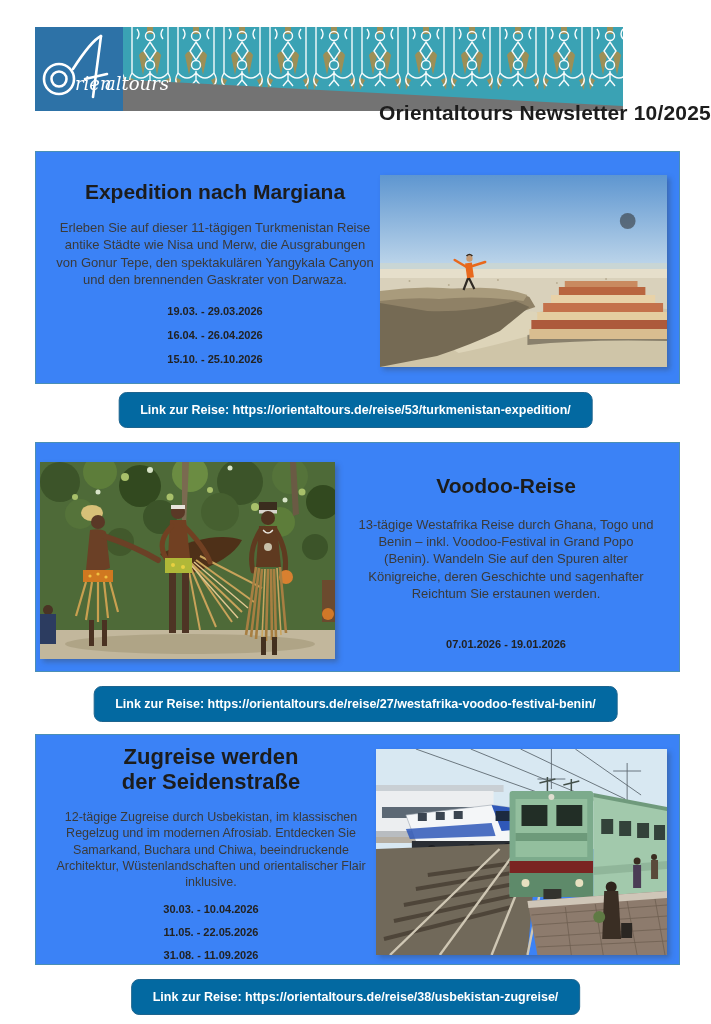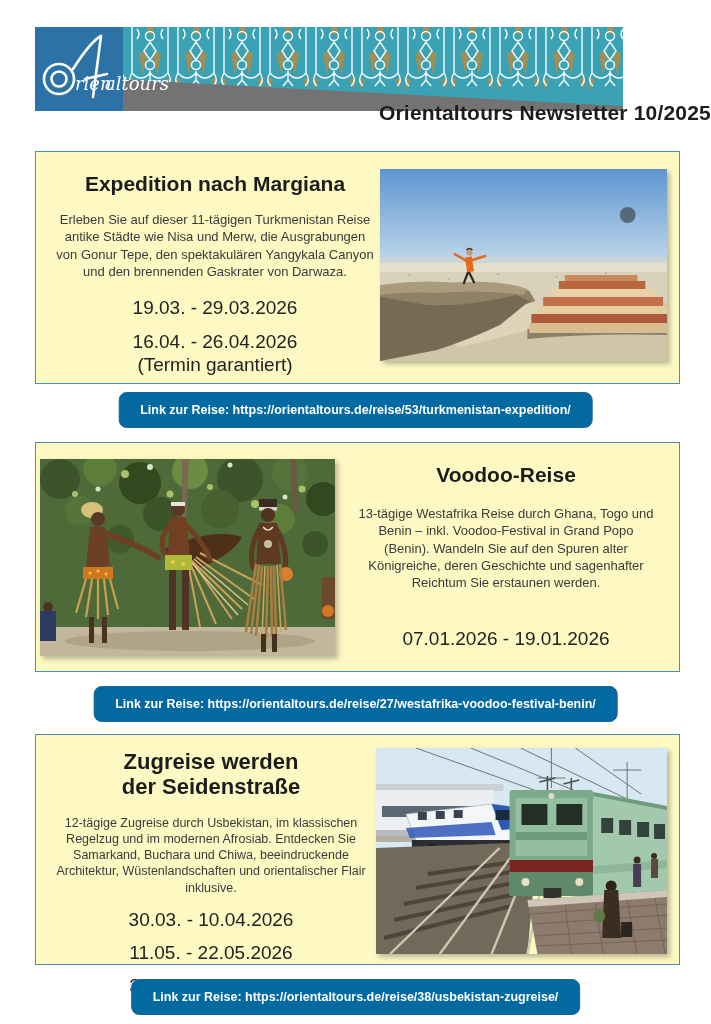--- a/index.html
+++ b/index.html
@@ -11,37 +11,37 @@
   .banner-pattern{position:absolute;left:0;top:0;width:100%;height:100%;
     clip-path:polygon(0 0,100% 0,100% 94%,0 57%);}
   .logo-box{position:absolute;left:0;top:0;width:88px;height:84px;background:#2d72a7;}
   .logo-svg{position:absolute;left:0;top:0;width:185px;height:84px;}
 
   
   .news-title{position:absolute;top:101px;left:0;width:711px;text-align:right;
     font-size:21px;font-weight:bold;color:#1d1d1d;letter-spacing:.2px;}
 
   
-  .card{position:absolute;left:35px;width:645px;border:1px solid #4a8fb5;background:#fef9c3;
-    box-sizing:border-box;display:flex;}
+  .card{position:absolute;left:35px;width:645px;border:1px solid #4a8fb5;background:#3b82f6;
+    box-sizing:border-box;display:flex;align-items:center;}
   .card-1{top:151px;height:233px;padding:14px 12px 10px 14px;}
   .card-2{top:442px;height:230px;padding:14px 14px 10px 4px;}
   .card-3{top:734px;height:231px;padding:12px 12px 8px 10px;}
 
   .txt-col{text-align:center;color:#3a3a3a;}
   .card-1 .txt-col{width:330px;padding-top:6px;}
   .card-2 .txt-col{flex:1;padding:6px 4px 0 16px;}
   .card-3 .txt-col{width:334px;padding-top:2px;}
 
   .card-title{font-size:21px;font-weight:bold;color:#1c1c1c;margin:0;line-height:1.15;}
   .card-3 .card-title{font-size:22px;}
   .card-body{font-size:13px;line-height:1.33;margin:15px 6px 0 6px;}
   .card-3 .card-body{font-size:12.5px;margin-top:15px;line-height:1.3;}
   .card-2 .card-body{margin-top:18px;}
-  .date{font-size:19px;font-weight:normal;color:#222;margin:12px 0 0 0;}
+  .date{font-size:11px;font-weight:bold;color:#222;margin:12px 0 0 0;}
   .date.first{margin-top:17px;}
   .date.note{margin-top:1px;}
   .card-2 .date{margin-top:36px;}
   .card-3 .date{margin-top:11px;}
   .card-3 .date.first{margin-top:13px;}
 
   .photo{flex:none;box-shadow:3px 3px 5px rgba(60,60,60,.35);}
   .photo svg{display:block;width:100%;height:100%;}
   .photo-1{width:287px;height:192px;margin-left:auto;margin-top:3px;}
   .photo-2{width:295px;height:197px;margin-top:2px;}
@@ -104,21 +104,20 @@
   </div>
 
   <div class="news-title">Orientaltours Newsletter 10/2025</div>
 
   <div class="card card-1">
     <div class="txt-col">
       <h2 class="card-title">Expedition nach Margiana</h2>
       <p class="card-body">Erleben Sie auf dieser 11-tägigen Turkmenistan Reise antike Städte wie Nisa und Merw, die Ausgrabungen von Gonur Tepe, den spektakulären Yangykala Canyon und den brennenden Gaskrater von Darwaza.</p>
       <p class="date first">19.03. - 29.03.2026</p>
       <p class="date">16.04. - 26.04.2026</p>
-      <p class="date note">(Termin garantiert)</p>
       <p class="date">15.10. - 25.10.2026</p>
     </div>
     <div class="photo photo-1">
       <svg viewBox="0 0 292 192" preserveAspectRatio="none" xmlns="http://www.w3.org/2000/svg">
         <defs>
           <linearGradient id="sky1" x1="0" y1="0" x2="0" y2="1">
             <stop offset="0" stop-color="#5e96d0"></stop>
               <stop offset="1" stop-color="#c4daec"></stop>
           </linearGradient>
         </defs>

